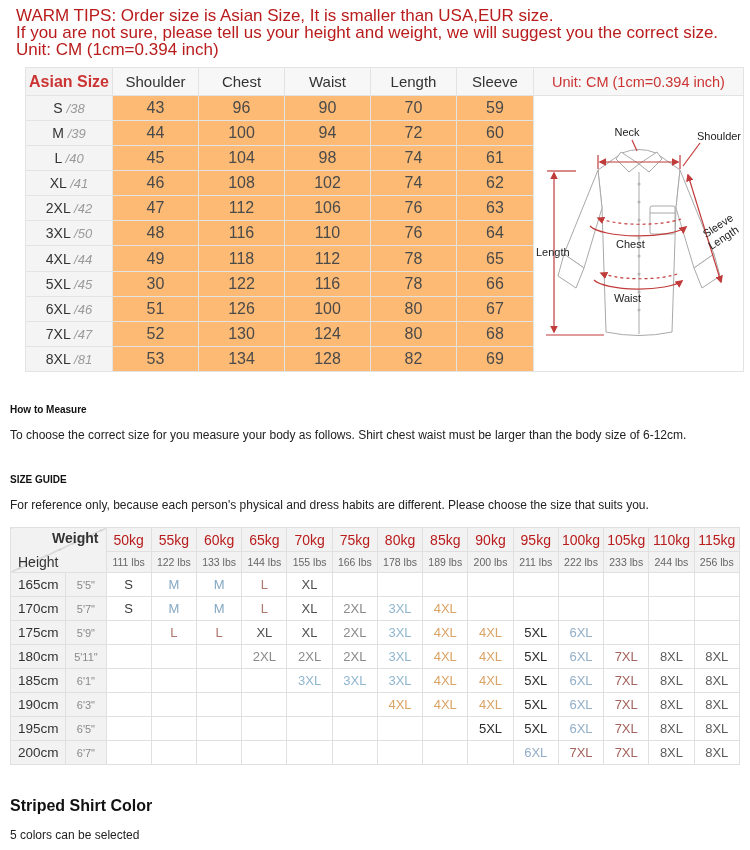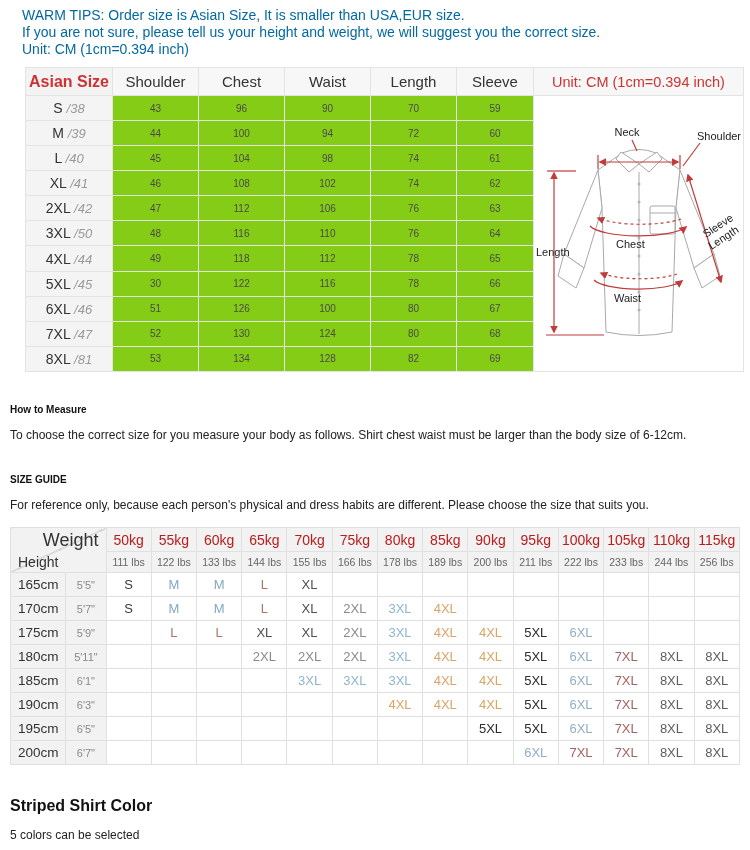--- a/index.html
+++ b/index.html
@@ -1,53 +1,53 @@
 <!DOCTYPE html>
 <html><head>
 <meta charset="utf-8">
 <style>
   html,body{margin:0;padding:0;}
   body{
     width:750px;height:850px;overflow:hidden;background:#fff;
     font-family:"Liberation Sans", sans-serif;color:#222;
   }
-  .tips{padding:7px 0 0 22px;font-size:14px;line-height:17px;color:#0369a1;}
+  .tips{padding:7px 0 0 16px;font-size:17px;line-height:17px;color:#b91c1c;}
 
   
   table.t1{border-collapse:collapse;margin:9px 0 0 25px;table-layout:fixed;width:704px;}
   table.t1 col.c-size{width:87px}
   table.t1 col.c-m{width:86px}
   table.t1 col.c-sleeve{width:77px}
   table.t1 col.c-unit{width:210px}
   table.t1 th,table.t1 td{border:1px solid #e3e3e3;text-align:center;padding:0;}
   table.t1 thead th{height:27px;font-size:15px;font-weight:400;color:#333;background:#f7f7f7;}
   table.t1 th.size-head{color:#cc3333;font-weight:700;font-size:16px;background:#f3f3f3;}
   table.t1 th.unit-head{color:#cc3333;font-weight:400;font-size:14.5px;}
-  table.t1 td.val{height:24px;font-size:10px;color:#4a4a4a;background:#84cc16;}
+  table.t1 td.val{height:24px;font-size:16px;color:#4a4a4a;background:#fdba74;}
   table.t1 td.size-col{background:#f4f4f4;font-size:14px;}
   table.t1 td.size-col .sz{color:#333;}
   table.t1 td.size-col .tag{color:#9a9a9a;font-style:italic;font-size:13px;}
   table.t1 td.diagram-cell{background:#fff;vertical-align:top;padding:0;}
   .diagram-wrap{width:208px;height:275px;}
 
   
   .section-title{font-size:10px;font-weight:700;color:#111;margin:32px 0 0 10px;}
   .section-title.big{font-size:16px;}
   .section-text{font-size:12px;color:#222;margin:13px 0 0 10px;}
 
   
   table.t2{border-collapse:collapse;margin:15px 0 0 10px;table-layout:fixed;width:730px;}
   table.t2 th,table.t2 td{border:1px solid #e0e0e0;text-align:center;padding:0;overflow:hidden;white-space:nowrap;}
   table.t2 th.kg-head{height:23px;font-size:14px;font-weight:400;color:#b91c1c;background:#f2f2f2;}
   table.t2 th.lbs-head{height:20px;font-size:10.5px;font-weight:400;color:#666;background:#f2f2f2;}
   table.t2 th.corner{
     position:relative;background-color:#f2f2f2;
     background-image:linear-gradient(to bottom right, rgba(0,0,0,0) calc(50% - 1px), #c2c2c2 calc(50% - 1px), #c2c2c2 50%, rgba(0,0,0,0) 50%);
   }
-  .corner-weight{position:absolute;top:2px;right:7px;font-size:18px;font-weight:400;color:#333;}
+  .corner-weight{position:absolute;top:2px;right:7px;font-size:14px;font-weight:700;color:#333;}
   .corner-height{position:absolute;bottom:2px;left:7px;font-size:14px;font-weight:400;color:#333;}
   table.t2 td{height:23px;}
   table.t2 td.cm-cell{background:#f2f2f2;font-size:13.5px;color:#333;}
   table.t2 td.ft-cell{background:#f2f2f2;font-size:11px;color:#8a8a8a;}
   table.t2 td.size-val{font-size:13px;background:#fff;}
 </style>
 </head>
 <body>
 
 <div class="page">

